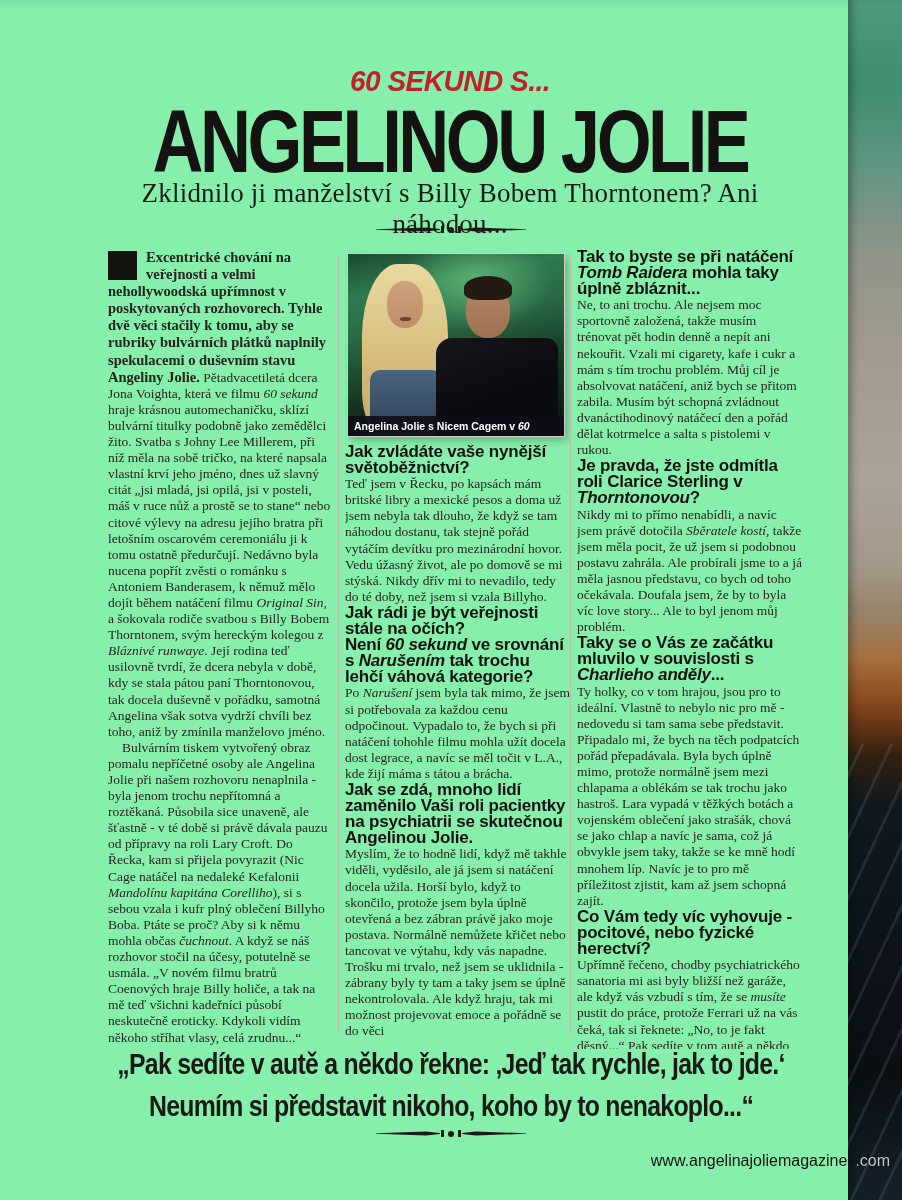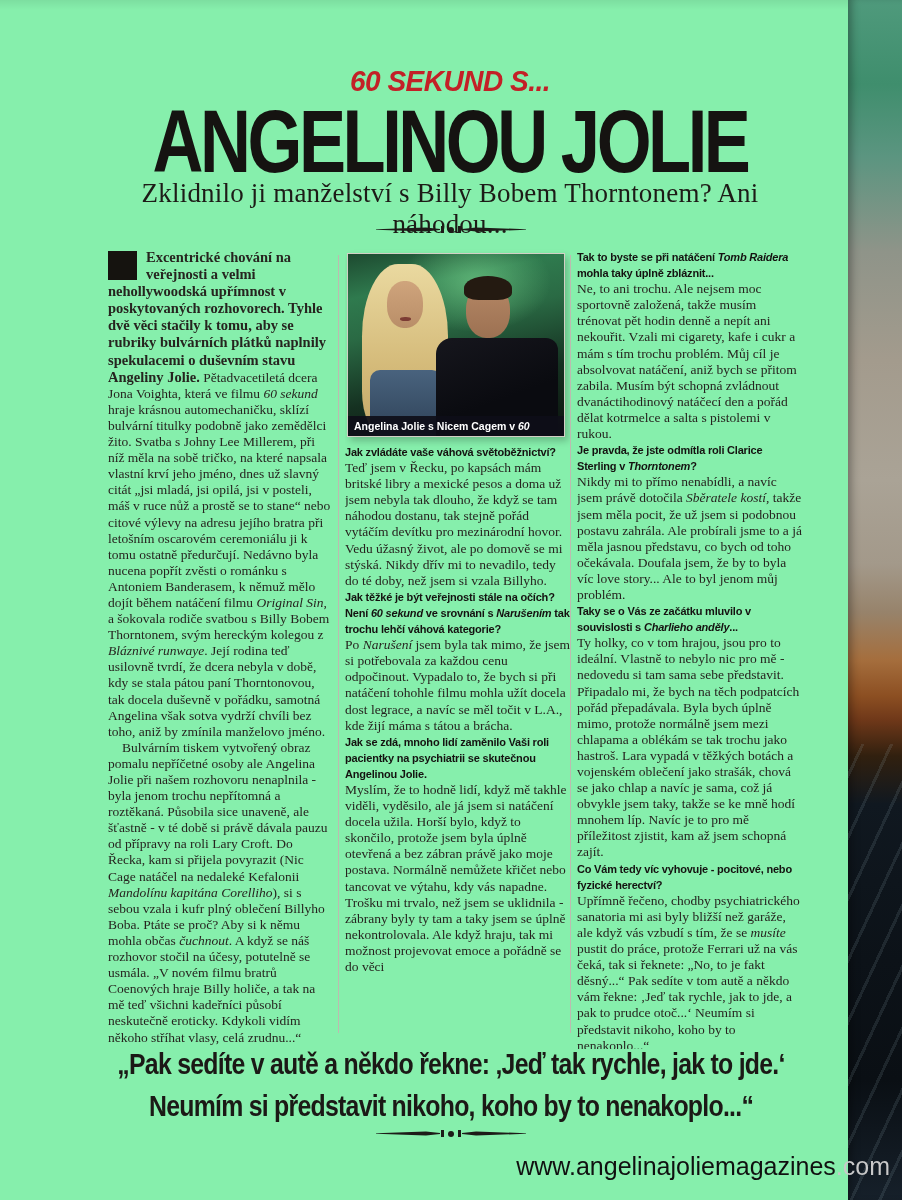--- a/index.html
+++ b/index.html
@@ -41,21 +41,21 @@
   
   .col{position:absolute;top:249px;width:225px;height:800px;overflow:hidden;
        font-size:13.5px;line-height:16.1px;text-align:left;}
   .col-1{left:108px;} .col-2{left:345px;} .col-3{left:577px;}
   .col-rule{position:absolute;top:255px;height:778px;width:1px;background:#bdbab0;}
   .rule-1{left:338px;} .rule-2{left:570px;}
   .col p{margin:0;}
   .t-para{ text-indent:14px;}
   .t-lead b{font-size:14.5px;line-height:16.4px;}
   .lead-square{float:left;width:29px;height:29px;background:#15130f;margin:2px 9px 2px 0;}
-  .t-q{font-family:"Liberation Sans",sans-serif;font-weight:bold;font-size:11px;
+  .t-q{font-family:"Liberation Sans",sans-serif;font-weight:bold;font-size:17px;
        letter-spacing:-.2px;color:#141210;}
   .col i{font-style:italic;}
 
   
   .photo{position:relative;width:216px;height:182px;margin:4px 0 7px 2px;background:#fff;
       border:1px solid #d2cfc5;box-shadow:3px 4px 7px rgba(0,0,0,.22);overflow:hidden;}
   .ph-bg{position:absolute;inset:0;
       background:linear-gradient(168deg,#1d4a30 0%,#2f7a4e 20%,#2a6a44 38%,#153121 68%,#0b130d 100%);}
   .ph-glow{position:absolute;right:6%;top:-12%;width:150px;height:100px;border-radius:50%;
       background:radial-gradient(closest-side,rgba(130,225,150,.55),rgba(130,225,150,0));}
@@ -79,21 +79,21 @@
       line-height:20px;padding-left:6px;}
 
   
   .pull-quote{position:absolute;left:40px;top:1044px;width:822px;text-align:center;
       font-family:"Liberation Sans",sans-serif;font-weight:bold;color:#1b1916;
       font-size:27px;line-height:37px;letter-spacing:-.8px;
       transform:scaleX(.92) scaleY(1.12);transform-origin:center top;}
 
   
   .footer-url{position:absolute;right:12px;top:1152px;font-family:"Liberation Sans",sans-serif;
-      font-size:25px;color:#101010;
+      font-size:16px;color:#101010;
       background:linear-gradient(90deg,#101010 0 86%,#c9c9c9 86%);
       -webkit-background-clip:text;background-clip:text;-webkit-text-fill-color:transparent;}
 </style>
 </head>
 <body>
 
 <div class="page">
 
   <div class="edge-photo"></div>
 
@@ -130,34 +130,34 @@
         <div class="ph-top"></div>
       </div>
       <div class="ph-man">
         <div class="ph-mbody"></div>
         <div class="ph-mhead"></div>
         <div class="ph-mhair"></div>
       </div>
       <div class="ph-caption">Angelina Jolie s Nicem Cagem v <i>60 sekundách</i>.</div>
     </div>
     <div>
-        <p class="t-q">Jak zvládáte vaše váhová světoběžnictví?</p>
+        <p class="t-q">Jak zvládáte vaše nynější světoběžnictví?</p>
         <p class="t-a">Teď jsem v Řecku, po kapsách mám britské libry a mexické pesos a doma už jsem nebyla tak dlouho, že když se tam náhodou dostanu, tak stejně pořád vytáčím devítku pro mezinárodní hovor. Vedu úžasný život, ale po domově se mi stýská. Nikdy dřív mi to nevadilo, tedy do té doby, než jsem si vzala Billyho.</p>
-        <p class="t-q">Jak těžké je být veřejnosti stále na očích?</p>
+        <p class="t-q">Jak rádi je být veřejnosti stále na očích?</p>
         <p class="t-q">Není <i>60 sekund</i> ve srovnání s <i>Narušením</i> tak trochu lehčí váhová kategorie?</p>
         <p class="t-a">Po <i>Narušení</i> jsem byla tak mimo, že jsem si potřebovala za každou cenu odpočinout. Vypadalo to, že bych si při natáčení tohohle filmu mohla užít docela dost legrace, a navíc se měl točit v L.A., kde žijí máma s tátou a brácha.</p>
         <p class="t-q">Jak se zdá, mnoho lidí zaměnilo Vaši roli pacientky na psychiatrii se skutečnou Angelinou Jolie.</p>
         <p class="t-a">Myslím, že to hodně lidí, když mě takhle viděli, vyděsilo, ale já jsem si natáčení docela užila. Horší bylo, když to skončilo, protože jsem byla úplně otevřená a bez zábran právě jako moje postava. Normálně nemůžete křičet nebo tancovat ve výtahu, kdy vás napadne. Trošku mi trvalo, než jsem se uklidnila - zábrany byly ty tam a taky jsem se úplně nekontrolovala. Ale když hraju, tak mi možnost projevovat emoce a pořádně se do věci</p>
       </div>
   </div>
 
   <div class="col col-3">
       <p class="t-q">Tak to byste se při natáčení <i>Tomb Raidera</i> mohla taky úplně zbláznit...</p>
       <p class="t-a">Ne, to ani trochu. Ale nejsem moc sportovně založená, takže musím trénovat pět hodin denně a nepít ani nekouřit. Vzali mi cigarety, kafe i cukr a mám s tím trochu problém. Můj cíl je absolvovat natáčení, aniž bych se přitom zabila. Musím být schopná zvládnout dvanáctihodinový natáčecí den a pořád dělat kotrmelce a salta s pistolemi v rukou.</p>
-      <p class="t-q">Je pravda, že jste odmítla roli Clarice Sterling v <i>Thorntonem</i>?</p>
+      <p class="t-q">Je pravda, že jste odmítla roli Clarice Sterling v <i>Thorntonovou</i>?</p>
       <p class="t-a">Nikdy mi to přímo nenabídli, a navíc jsem právě dotočila <i>Sběratele kostí</i>, takže jsem měla pocit, že už jsem si podobnou postavu zahrála. Ale probírali jsme to a já měla jasnou představu, co bych od toho očekávala. Doufala jsem, že by to byla víc love story... Ale to byl jenom můj problém.</p>
       <p class="t-q">Taky se o Vás ze začátku mluvilo v souvislosti s <i>Charlieho anděly</i>...</p>
       <p class="t-a">Ty holky, co v tom hrajou, jsou pro to ideální. Vlastně to nebylo nic pro mě - nedovedu si tam sama sebe představit. Připadalo mi, že bych na těch podpatcích pořád přepadávala. Byla bych úplně mimo, protože normálně jsem mezi chlapama a oblékám se tak trochu jako hastroš. Lara vypadá v těžkých botách a vojenském oblečení jako strašák, chová se jako chlap a navíc je sama, což já obvykle jsem taky, takže se ke mně hodí mnohem líp. Navíc je to pro mě příležitost zjistit, kam až jsem schopná zajít.</p>
       <p class="t-q">Co Vám tedy víc vyhovuje - pocitové, nebo fyzické herectví?</p>
       <p class="t-a">Upřímně řečeno, chodby psychiatrického sanatoria mi asi byly bližší než garáže, ale když vás vzbudí s tím, že se <i>musíte</i> pustit do práce, protože Ferrari už na vás čeká, tak si řeknete: „No, to je fakt děsný...“ Pak sedíte v tom autě a někdo vám řekne: ‚Jeď tak rychle, jak to jde, a pak to prudce otoč...‘ Neumím si představit nikoho, koho by to nenakoplo...“</p>
     </div>
 
   <div class="pull-quote">
     <div>„Pak sedíte v autě a někdo řekne: ‚Jeď tak rychle, jak to jde.‘</div>
     <div>Neumím si představit nikoho, koho by to nenakoplo...“</div>

